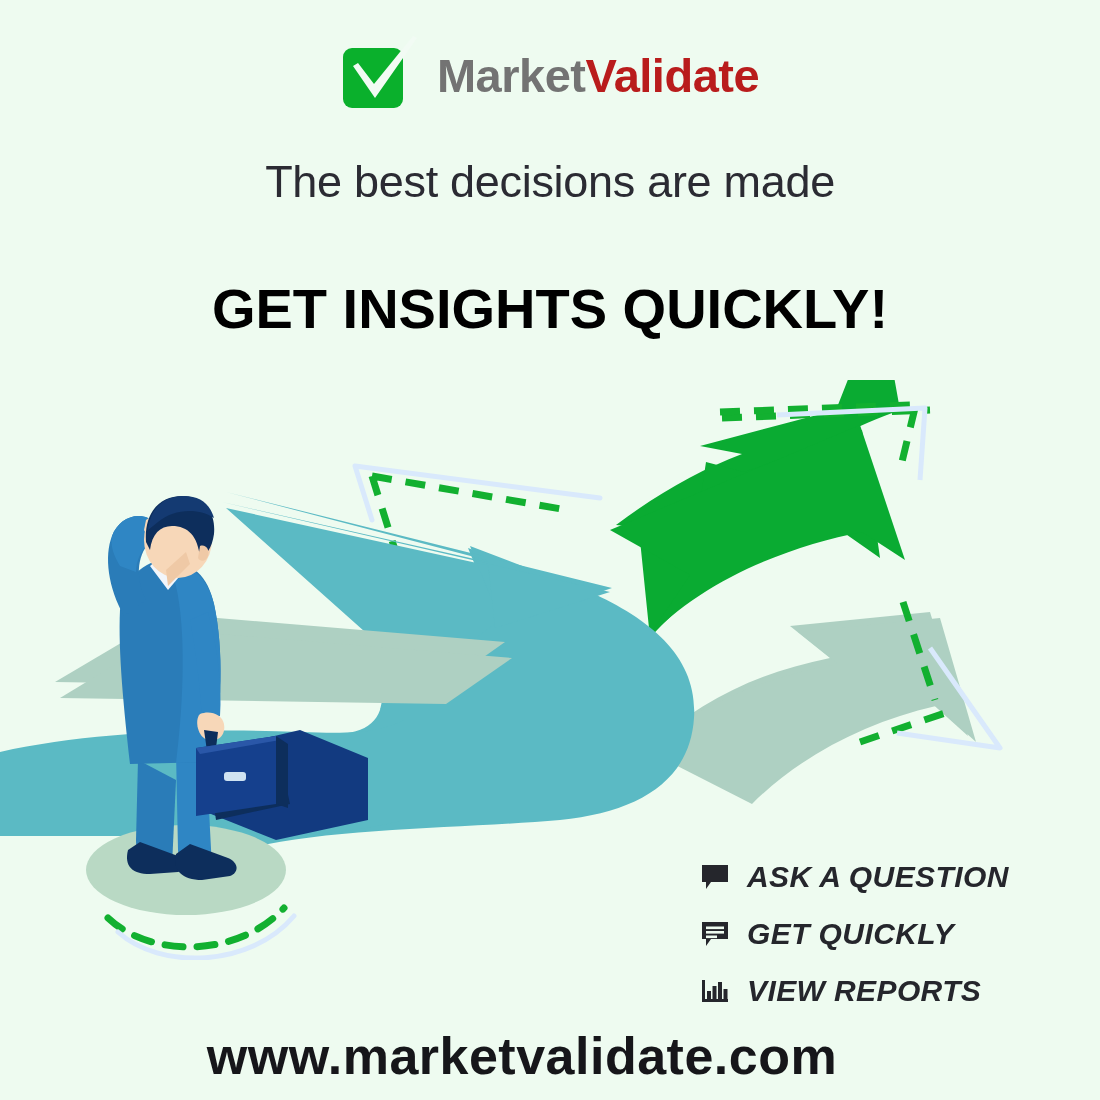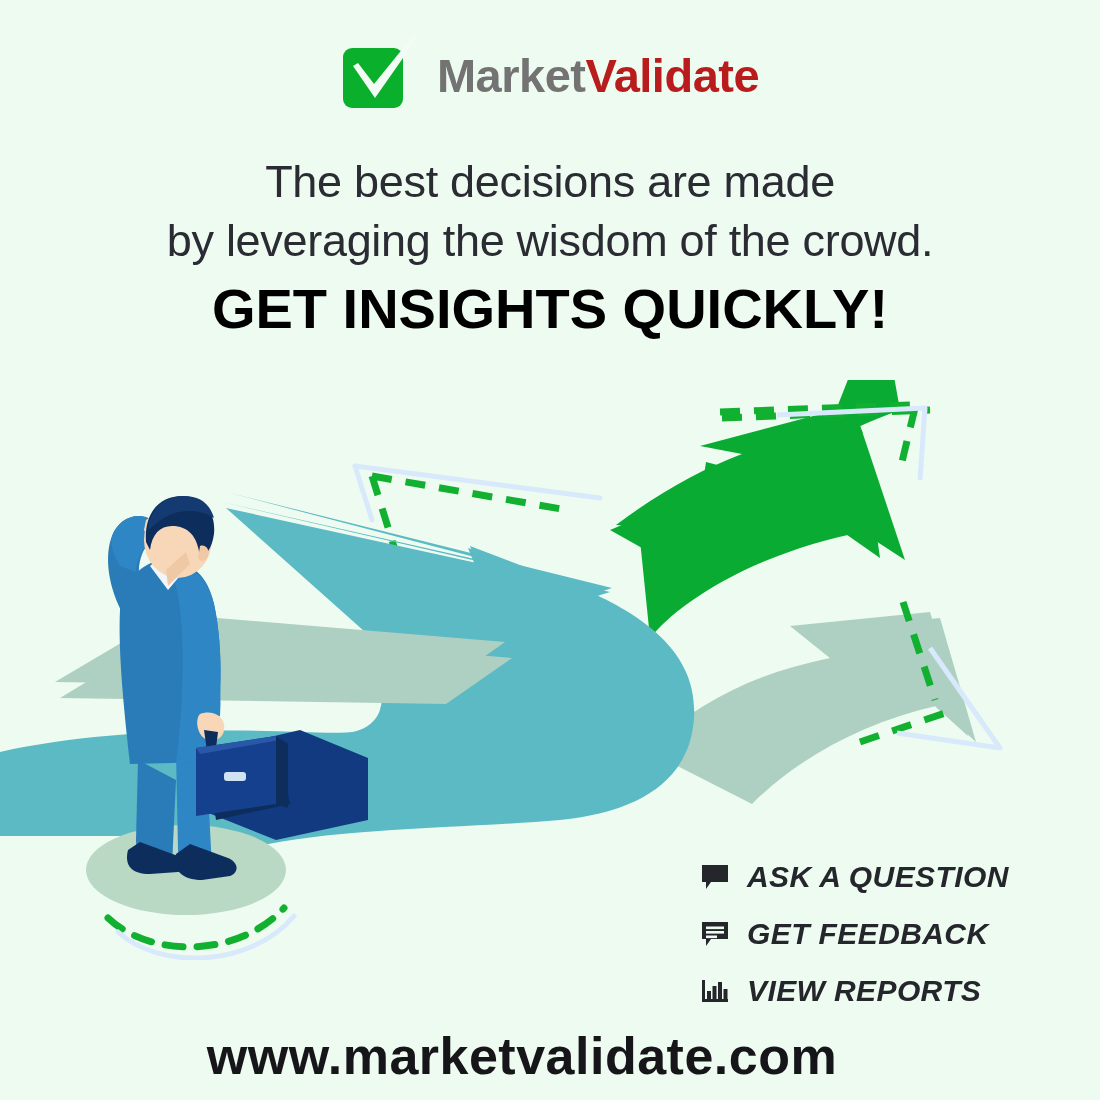--- a/index.html
+++ b/index.html
@@ -137,21 +137,20 @@
         <path d="M12 30 L34 62 L76 2 L72 0 L33 48 L17 27 Z" fill="#f2fbf4"></path>
       </svg>
     </div>
     <div class="logo-word">
       <span class="w1">Market</span><span class="w2">Validate</span>
     </div>
   </div>
 
   <div class="headline">
     <span class="ln">The best decisions are made</span>
-    <span class="ln">by leveraging the wisdom of the crowd.</span>
   </div>
 
   <div class="tagline">GET INSIGHTS QUICKLY!</div>
 
   <div class="art">
     <svg viewBox="0 0 1100 580" xmlns="http://www.w3.org/2000/svg">
 
       <path d="M355 86 L600 118 M355 86 L372 140" stroke="#d9e9fc" stroke-width="5" fill="none" stroke-linecap="round"></path>
 
       <path d="M372 96 L567 130 M372 96 L400 186" stroke="#12b030" stroke-width="7" fill="none" stroke-dasharray="20 14" stroke-linecap="butt"></path>
@@ -270,21 +269,21 @@
       <span class="feature-label">ASK A QUESTION</span>
     </div>
 
     <div class="feature">
       <svg class="feature-icon" viewBox="0 0 30 28">
         <path d="M2 2 H28 V19 H11 L6 26 V19 H2 Z" fill="#25262c"></path>
         <rect x="6" y="6.5" width="18" height="2.6" fill="#eefbf0"></rect>
         <rect x="6" y="11" width="18" height="2.6" fill="#eefbf0"></rect>
         <rect x="6" y="15.5" width="11" height="2.6" fill="#eefbf0"></rect>
       </svg>
-      <span class="feature-label">GET FEEDBACK</span>
+      <span class="feature-label">GET QUICKLY</span>
     </div>
 
     <div class="feature">
       <svg class="feature-icon" viewBox="0 0 30 28">
         <rect x="2" y="3" width="3" height="22" fill="#25262c"></rect>
         <rect x="2" y="22" width="26" height="3" fill="#25262c"></rect>
         <rect x="7" y="14" width="4" height="8" fill="#25262c"></rect>
         <rect x="12.5" y="9" width="4" height="13" fill="#25262c"></rect>
         <rect x="18" y="5" width="4" height="17" fill="#25262c"></rect>
         <rect x="23.5" y="12" width="4" height="10" fill="#25262c"></rect>

